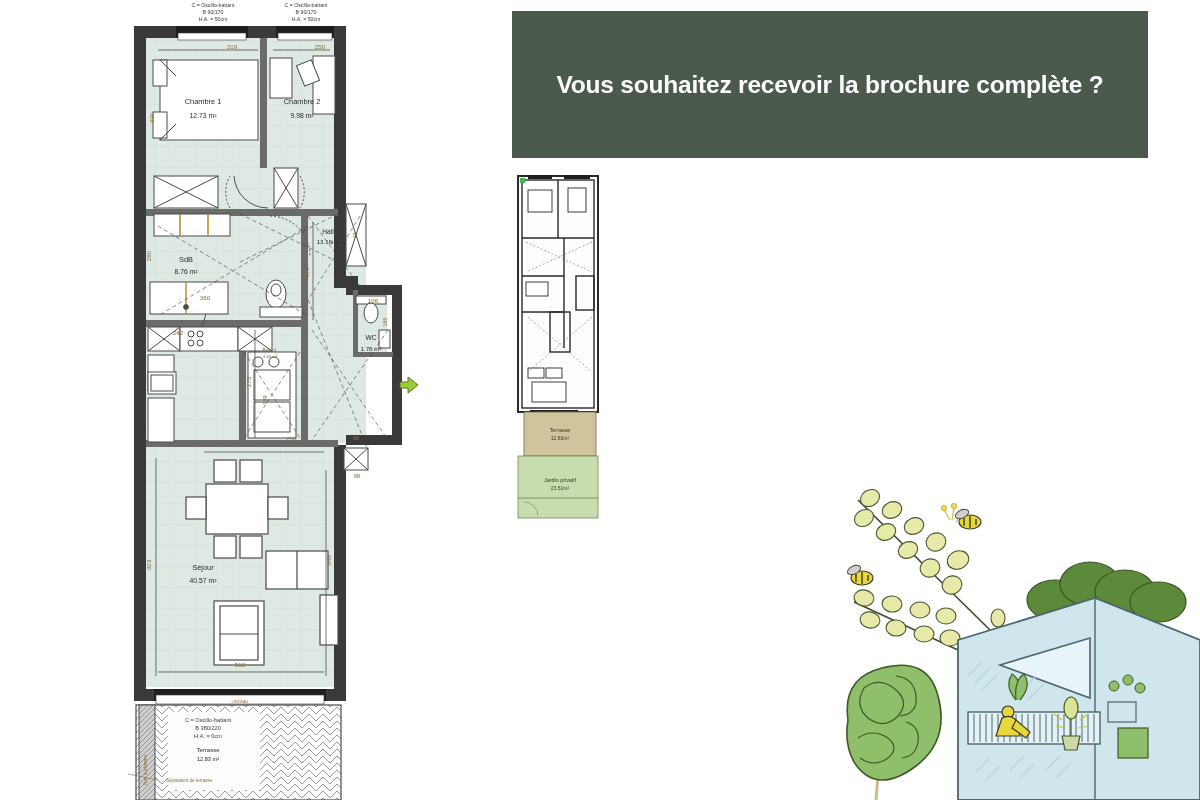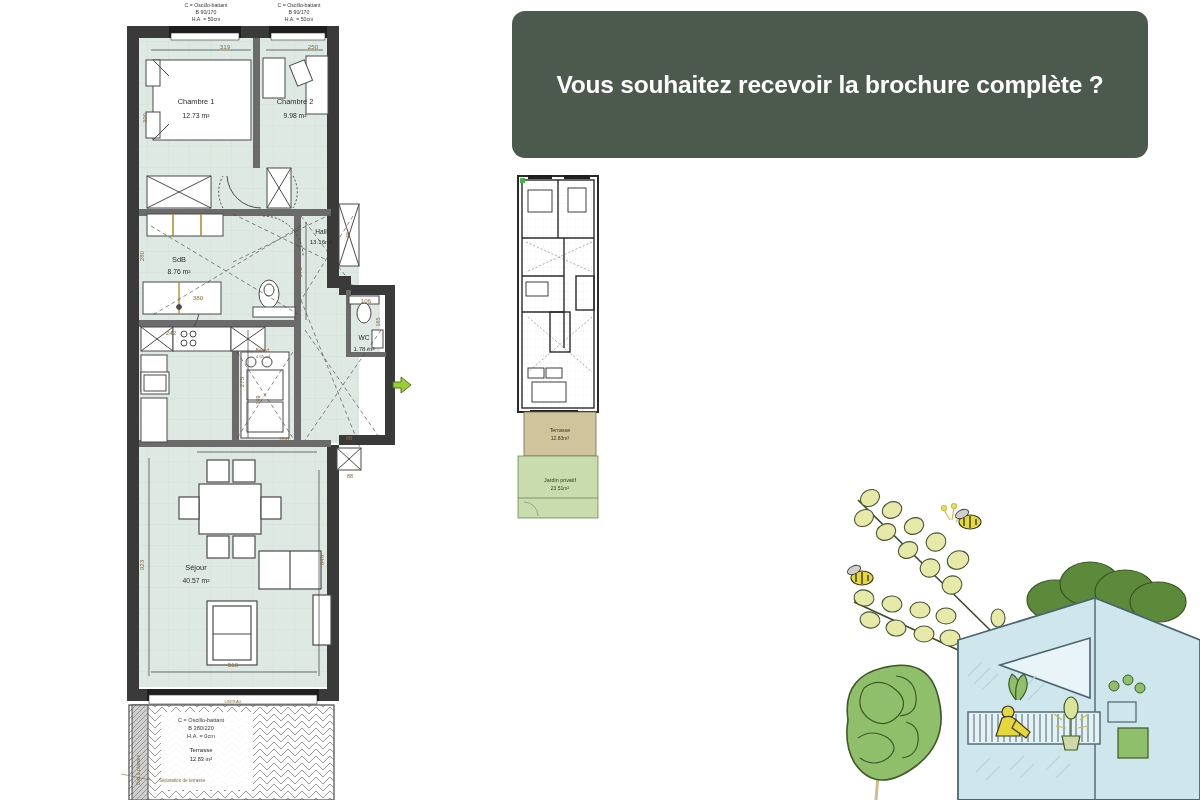--- a/index.html
+++ b/index.html
@@ -13,34 +13,33 @@
   #root { position: relative; width: 1200px; height: 800px; background: #fff; }
 
   
   #contact-banner {
     position: absolute; left: 512px; top: 11px;
     width: 636px; height: 147px;
     background: #4c5a4e;
     display: flex; flex-direction: column;
     align-items: center; justify-content: center;
     padding: 6px 10px;
-    border-radius: 13px;
   }
   #contact-banner .line {
     color: #ffffff;
     font-weight: bold;
     font-size: 24.5px;
     line-height: 1.30;
     text-align: center;
     letter-spacing: -0.2px;
     white-space: nowrap;
   }
 
   
-  #plan { position: absolute; left: 1px; top: 0; width: 470px; height: 800px; }
+  #plan { position: absolute; left: 8px; top: 0; width: 470px; height: 800px; }
   #plan svg { display: block; }
 
   
   #key-plan { position: absolute; left: 512px; top: 172px; width: 92px; height: 350px; }
 
   
   #illustration { position: absolute; left: 840px; top: 480px; width: 360px; height: 320px; }
 
   .nosel { user-select: none; }
 </style>

